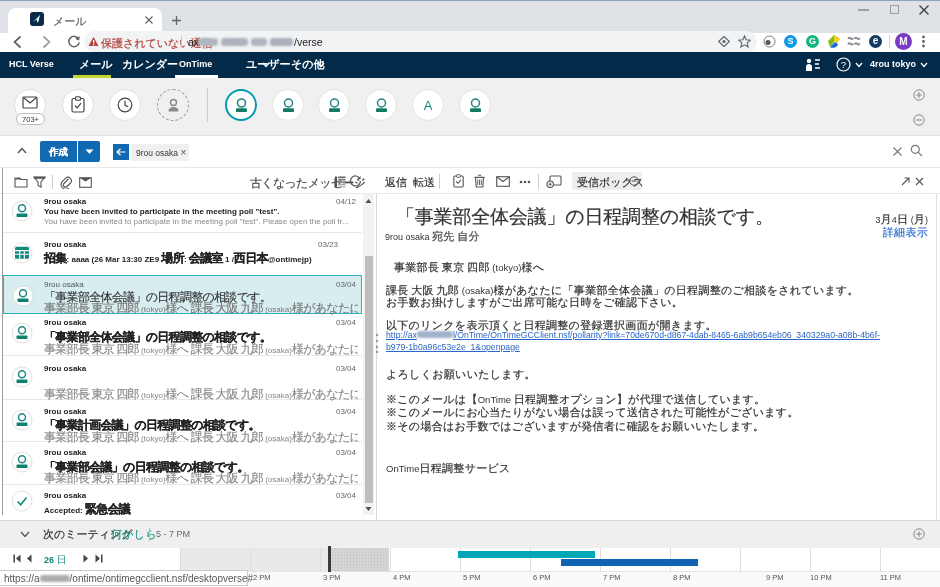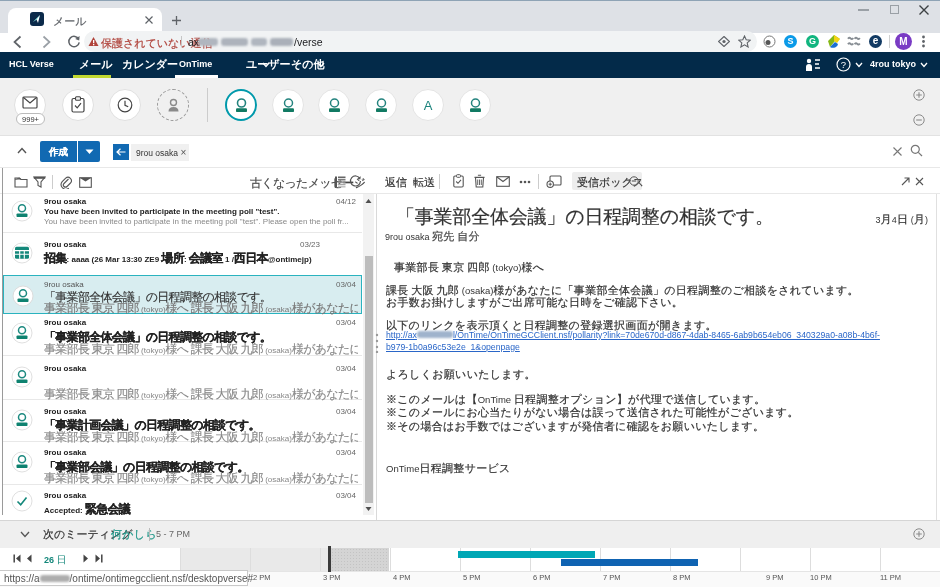--- a/index.html
+++ b/index.html
@@ -133,21 +133,21 @@
       <path d="M1 1 L4 4.5 L7 1" stroke="#fff" stroke-width="1.3" fill="none"></path>
     </svg>
 
 <div class="abs" style="left:0;top:78px;width:940px;height:58px;background:#f0f0f0;border-bottom:1px solid #e2e2e2;"></div>
 
 <div class="abs" style="left:14px;top:89px;width:32px;height:32px;border-radius:50%;background:#fff;border:1px solid #e0e0e0;"></div>
 <svg class="abs" style="left:22px;top:96px;" width="16" height="13" viewBox="0 0 16 13">
       <rect x="1" y="1" width="14" height="11" rx="1" fill="none" stroke="#444" stroke-width="1.2"></rect>
       <path d="M1.5 1.5 L8 7 L14.5 1.5" fill="none" stroke="#444" stroke-width="1.2"></path>
     </svg>
-<div class="abs" style="left:16px;top:113px;width:29px;height:12px;background:#fff;border:1px solid #bbb;border-radius:6px;color:#333;font-size:7.5px;text-align:center;line-height:11px;">999+</div>
+<div class="abs" style="left:16px;top:113px;width:29px;height:12px;background:#fff;border:1px solid #bbb;border-radius:6px;color:#333;font-size:7.5px;text-align:center;line-height:11px;">703+</div>
 <div class="abs" style="left:62px;top:89px;width:32px;height:32px;border-radius:50%;background:#fff;border:1px solid #e0e0e0;"></div>
 <svg class="abs" style="left:71px;top:96px;" width="14" height="17" viewBox="0 0 14 17">
       <rect x="1" y="2.5" width="12" height="13.5" rx="1.5" fill="none" stroke="#444" stroke-width="1.2"></rect>
       <rect x="4.5" y="0.8" width="5" height="3.4" rx="1" fill="#f0f0f0" stroke="#444" stroke-width="1.1"></rect>
       <path d="M4 9.5 L6.2 11.8 L10 7.2" fill="none" stroke="#444" stroke-width="1.2"></path>
     </svg>
 <div class="abs" style="left:109px;top:89px;width:32px;height:32px;border-radius:50%;background:#fff;border:1px solid #e0e0e0;"></div>
 <svg class="abs" style="left:117px;top:97px;" width="16" height="16" viewBox="0 0 16 16">
       <circle cx="8" cy="8" r="6.8" fill="none" stroke="#444" stroke-width="1.2"></circle>
       <path d="M8 3.8 V8.3 L11.2 9.8" fill="none" stroke="#444" stroke-width="1.2"></path>
@@ -348,21 +348,21 @@
 <div class="abs" style="left:3px;top:399px;width:359px;height:1px;background:#e8e8e8;"></div>
 <div class="abs" style="left:3px;top:441px;width:359px;height:1px;background:#e8e8e8;"></div>
 <div class="abs" style="left:3px;top:484px;width:359px;height:1px;background:#e8e8e8;"></div>
 
 <div class="abs" style="left:44px;top:197px;font-size:8px;font-weight:bold;color:#222;">9rou osaka</div>
 <div class="abs" style="left:300px;top:197px;width:56px;text-align:right;font-size:8px;color:#666;">04/12</div>
 <div class="abs" style="left:44px;top:207px;font-size:8px;font-weight:bold;color:#222;white-space:nowrap;">You have been invited to participate in the meeting poll "test".</div>
 <div class="abs" style="left:44px;top:217px;width:314px;font-size:8px;color:#888;white-space:nowrap;overflow:hidden;">You have been invited to participate in the meeting poll "test". Please open the poll fr...</div>
 
 <div class="abs" style="left:44px;top:240px;font-size:8px;font-weight:bold;color:#222;">9rou osaka</div>
-<div class="abs" style="left:300px;top:240px;width:56px;text-align:left;font-size:8px;color:#666;">03/23</div>
+<div class="abs" style="left:300px;top:240px;width:56px;text-align:center;font-size:8px;color:#666;">03/23</div>
 <div class="abs" style="left:44px;top:250px;font-size:8px;font-weight:bold;color:#222;white-space:nowrap;"><span class="lj">招集</span>: aaaa (26 Mar 13:30 ZE9 <span class="lj">場所</span>: <span class="lj">会議室</span> 1 /<span class="lj">西日本</span>@ontimejp)</div>
 
 <div class="abs" style="left:3px;top:275px;width:359px;height:39px;background:#d8edf0;border:1.5px solid #2ab3bf;"></div>
 <svg class="abs" style="left:12px;top:285px;" width="22" height="22" viewBox="0 0 22 22">
       <circle cx="11" cy="11" r="10" fill="#fff" stroke="#dcdcdc" stroke-width="1"></circle>
       <circle cx="11" cy="8.2" r="3.5" fill="none" stroke="#1d8a80" stroke-width="1.5"></circle>
       <rect x="5.5" y="13.4" width="11" height="3.7" rx="1.2" fill="#0e8270"></rect>
     </svg>
 <div class="abs" style="left:44px;top:280px;font-size:8px;color:#555;">9rou osaka</div>
 <div class="abs" style="left:300px;top:280px;width:56px;text-align:right;font-size:8px;color:#666;">03/04</div>
@@ -394,20 +394,21 @@
 
 <svg class="abs" style="left:375px;top:333px;" width="4" height="20" viewBox="0 0 4 20">
       <circle cx="2" cy="2" r="1.2" fill="#999"></circle>
       <circle cx="2" cy="8" r="1.2" fill="#999"></circle>
       <circle cx="2" cy="14" r="1.2" fill="#999"></circle>
       <circle cx="2" cy="19" r="1.2" fill="#999"></circle>
     </svg>
 <div class="abs" style="left:396px;top:204px;font-size:19px;letter-spacing:-0.2px;color:#333;white-space:nowrap;-webkit-text-stroke-width:0.2px;">「事業部全体会議」の日程調整の相談です。</div>
 <div class="abs" style="left:700px;top:212px;width:228px;text-align:right;color:#333;font-size:9px;">3<span class="bj">月</span>4<span class="bj">日</span> (<span class="bj">月</span>)</div>
 <div class="abs" style="left:385px;top:229px;font-size:9px;color:#333;">9rou osaka <span class="bj" style="color:#444;">宛先</span> <span class="bj" style="color:#444;">自分</span></div>
+<div class="abs bj" style="left:700px;top:225px;width:228px;text-align:right;color:#2f6fd0;">詳細表示</div>
 <div class="abs" style="left:394px;top:260px;color:#333;white-space:nowrap;font-size:9.5px;"><span class="bj">事業部長</span> <span class="bj">東京</span> <span class="bj">四郎</span> (tokyo)<span class="bj">様へ</span></div>
 <div class="abs" style="left:386px;top:283px;color:#333;white-space:nowrap;font-size:9.5px;"><span class="bj">課長</span> <span class="bj">大阪</span> <span class="bj">九郎</span> (osaka)<span class="bj">様があなたに「事業部全体会議」の日程調整のご相談をされています。</span></div>
 <div class="abs bj" style="left:386px;top:294.5px;color:#333;white-space:nowrap;">お手数お掛けしますがご出席可能な日時をご確認下さい。</div>
 <div class="abs bj" style="left:386px;top:317.5px;color:#333;white-space:nowrap;">以下のリンクを表示頂くと日程調整の登録選択画面が開きます。</div>
 <div class="abs" style="left:386px;top:330px;color:#2a66c8;font-size:8.7px;text-decoration:underline;white-space:nowrap;">http://ax<span style="display:inline-block;width:36px;height:7px;background:#9fb3cc;border-radius:3px;filter:blur(1px);"></span>l/OnTime/OnTimeGCClient.nsf/pollarity?link=70de670d-d867-4dab-8465-6ab9b654eb06_340329a0-a08b-4b6f-</div>
 <div class="abs" style="left:386px;top:342px;color:#2a66c8;font-size:8.7px;text-decoration:underline;white-space:nowrap;">b979-1b0a96c53e2e_1&amp;openpage</div>
 <div class="abs bj" style="left:386px;top:367px;color:#333;white-space:nowrap;">よろしくお願いいたします。</div>
 <div class="abs" style="left:386px;top:392px;color:#333;white-space:nowrap;font-size:9.5px;"><span class="bj">※このメールは【</span>OnTime <span class="bj">日程調整オプション】が代理で送信しています。</span></div>
 <div class="abs bj" style="left:386px;top:404.5px;color:#333;white-space:nowrap;">※このメールにお心当たりがない場合は誤って送信された可能性がございます。</div>
 <div class="abs bj" style="left:386px;top:418.5px;color:#333;white-space:nowrap;">※その場合はお手数ではございますが発信者に確認をお願いいたします。</div>

